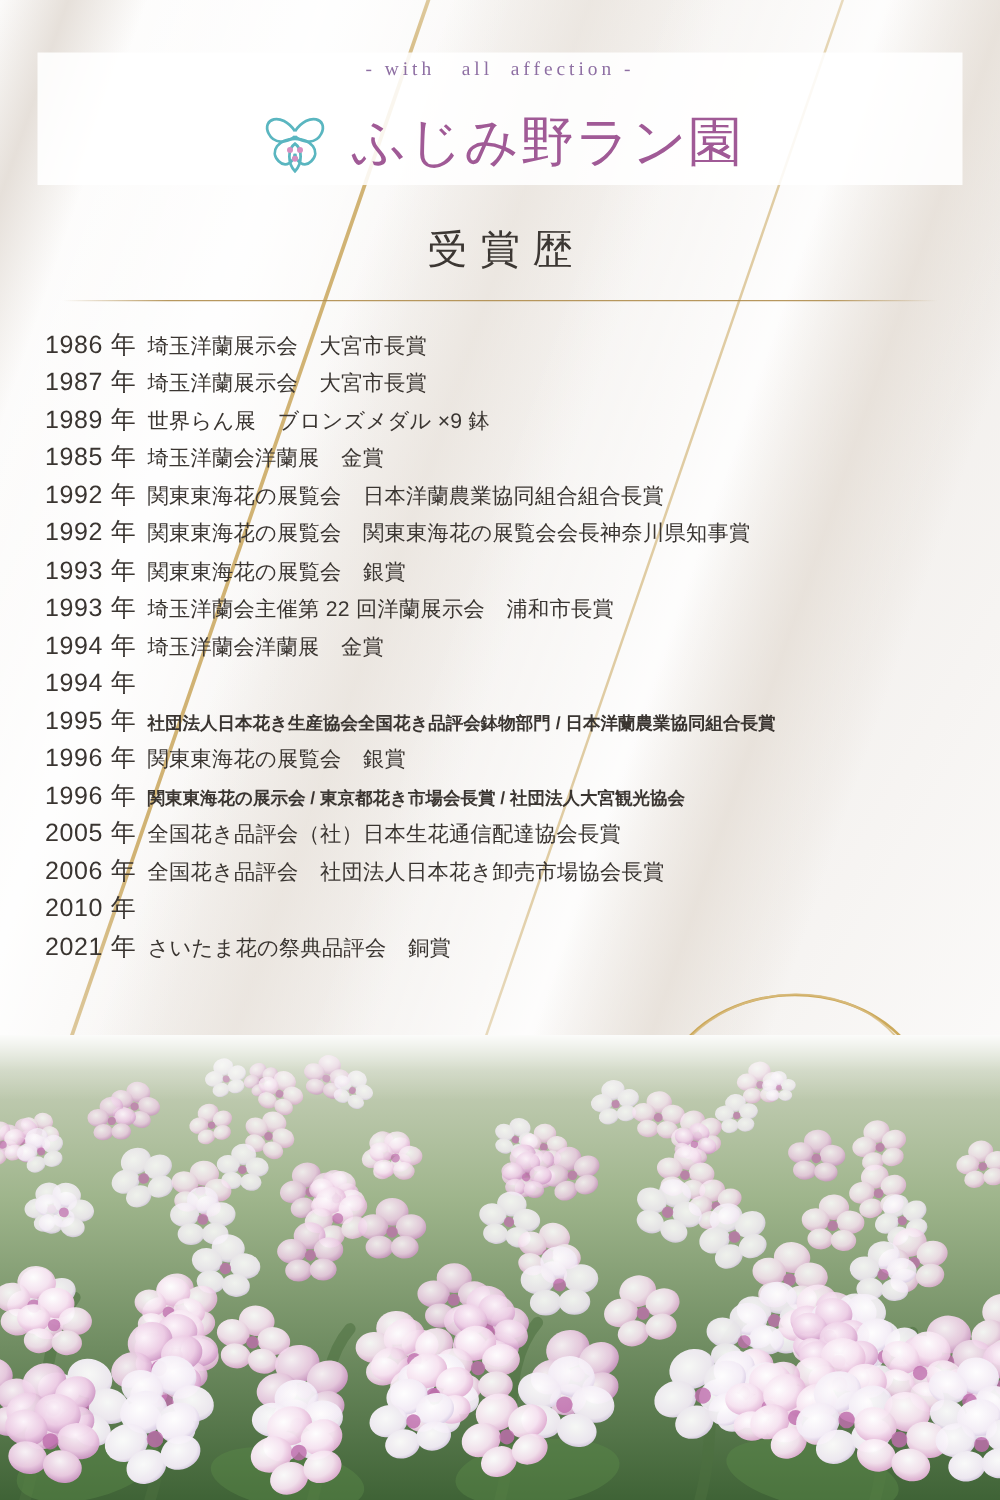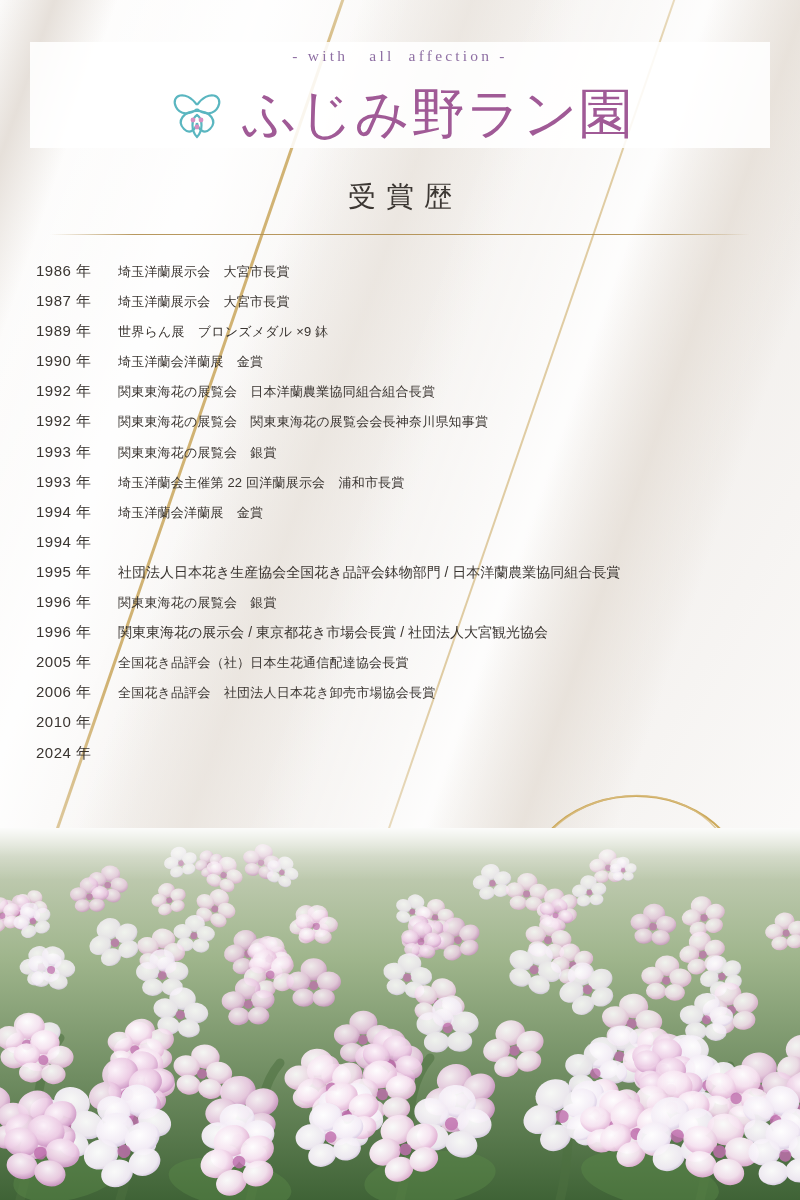--- a/index.html
+++ b/index.html
@@ -73,38 +73,38 @@
     font-family: "Liberation Serif", "DejaVu Serif", serif;
     margin-bottom: 20px;
     white-space: pre;
   }
 
   .brandrow { display: flex; align-items: center; gap: 14px; }
 
   .brand-mark { width: 62px; height: 58px; display: block; }
 
   .brand-name {
-    font-size: 54px;
+    font-size: 43px;
     line-height: 1;
     color: #a05a96;
     font-family: "Liberation Serif", "DejaVu Serif", serif;
     letter-spacing: 1px;
     font-weight: 400;
   }
 
   
   .title-block {
     position: absolute;
     left: 0; right: 0;
     top: 178px;
     text-align: center;
   }
   .page-title {
     font-family: "Liberation Serif", "DejaVu Serif", serif;
-    font-size: 28px;
+    font-size: 32px;
     letter-spacing: 10px;
     color: #3c3733;
     text-indent: 10px;
   }
   .title-rule {
     margin: 18px auto 0;
     width: 700px;
     height: 1px;
     background: linear-gradient(90deg, rgba(190,160,100,0) 0%, rgba(176,141,77,0.9) 12%, rgba(176,141,77,0.9) 88%, rgba(190,160,100,0) 100%);
   }
@@ -118,30 +118,30 @@
   }
   .award-row {
     display: flex;
     align-items: baseline;
     height: 30.1px;
     white-space: nowrap;
   }
   .award-year {
     width: 82px;
     flex: 0 0 82px;
-    font-size: 15px;
+    font-size: 20px;
     color: #3a3531;
     letter-spacing: .5px;
   }
   .award-text {
-    font-size: 13px;
+    font-size: 17px;
     color: #3a3531;
     letter-spacing: .2px;
   }
-  .award-row.small .award-text { font-size: 14px; letter-spacing: 0; }
+  .award-row.small .award-text { font-size: 14px; letter-spacing: 0; font-weight: bold; }
 
   
   .callout {
     position: absolute;
     right: 46px;
     top: 782px;
     width: 238px;
     height: 206px;
   }
   .callout svg { position: absolute; inset: 0; width: 100%; height: 100%; }
@@ -230,21 +230,21 @@
       </div>
       <div class="award-row">
         <span class="award-year">1987 年</span>
         <span class="award-text">埼玉洋蘭展示会　大宮市長賞</span>
       </div>
       <div class="award-row">
         <span class="award-year">1989 年</span>
         <span class="award-text">世界らん展　ブロンズメダル ×9 鉢</span>
       </div>
       <div class="award-row">
-        <span class="award-year">1990 年</span>
+        <span class="award-year">1985 年</span>
         <span class="award-text">埼玉洋蘭会洋蘭展　金賞</span>
       </div>
       <div class="award-row">
         <span class="award-year">1992 年</span>
         <span class="award-text">関東東海花の展覧会　日本洋蘭農業協同組合組合長賞</span>
       </div>
       <div class="award-row">
         <span class="award-year">1992 年</span>
         <span class="award-text">関東東海花の展覧会　関東東海花の展覧会会長神奈川県知事賞</span>
       </div>
@@ -280,21 +280,22 @@
         <span class="award-text">全国花き品評会（社）日本生花通信配達協会長賞</span>
       </div>
       <div class="award-row">
         <span class="award-year">2006 年</span>
         <span class="award-text">全国花き品評会　社団法人日本花き卸売市場協会長賞</span>
       </div>
       <div class="award-row">
         <span class="award-year">2010 年</span>
       </div>
       <div class="award-row">
-        <span class="award-year">2024 年</span>
+        <span class="award-year">2021 年</span>
+        <span class="award-text">さいたま花の祭典品評会　銅賞</span>
       </div>
     </div>
 
   <div class="callout">
     <svg viewBox="0 0 238 206" xmlns="http://www.w3.org/2000/svg">
       <ellipse cx="120" cy="106" rx="110" ry="92" fill="none" stroke="#c9a451" stroke-width="2.1" opacity="0.95"></ellipse>
       <ellipse cx="115" cy="100" rx="104" ry="86" fill="none" stroke="#d8bc7e" stroke-width="1.5" opacity="0.8" transform="rotate(-9 115 100)"></ellipse>
     </svg>
     <div class="callout-text">
       <span>数々の賞を受賞。</span>

